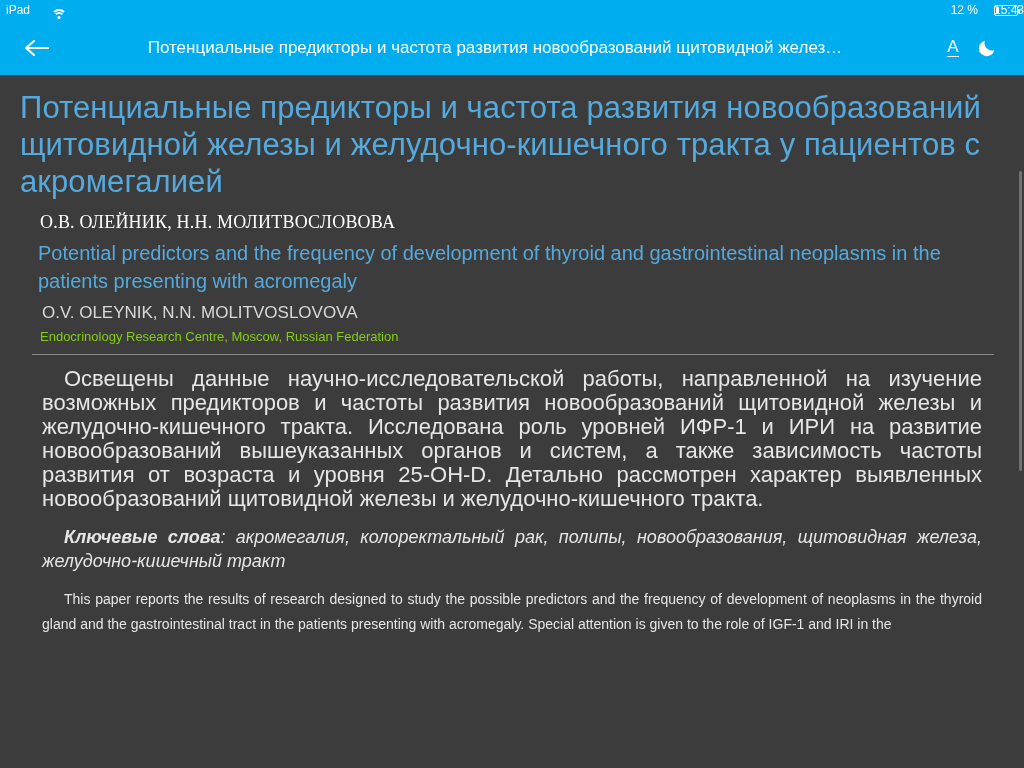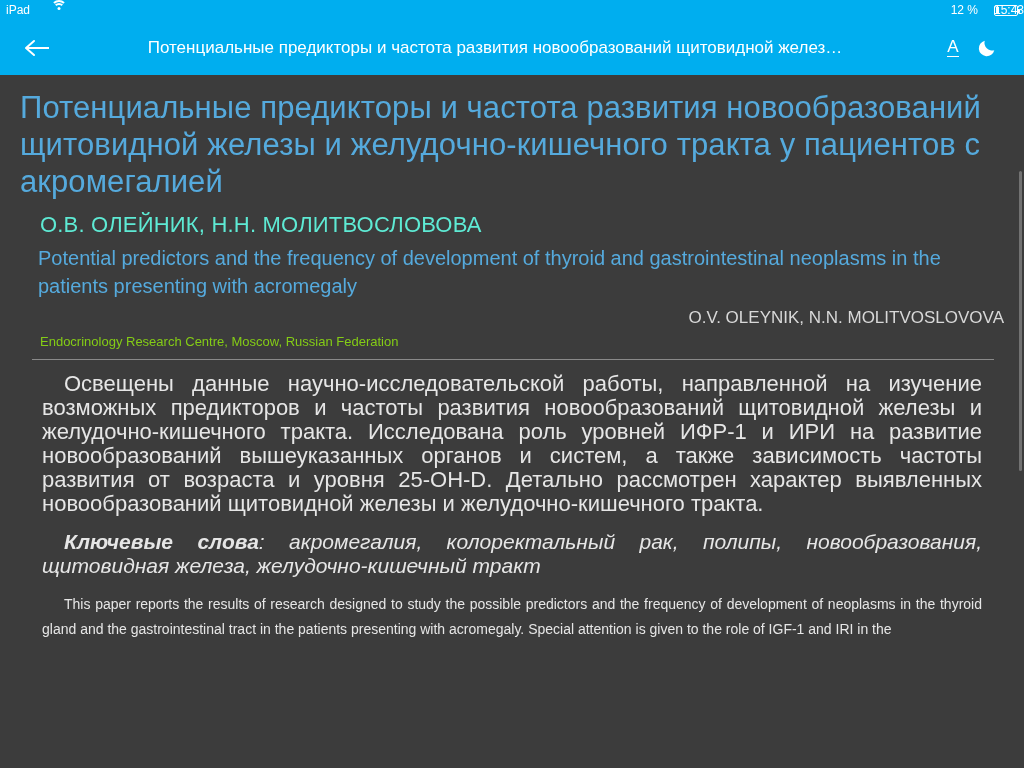--- a/index.html
+++ b/index.html
@@ -30,21 +30,21 @@
     line-height: 20px;
     display: flex;
     align-items: center;
     position: relative;
     flex: 0 0 auto;
     padding: 0 6px;
     box-sizing: border-box;
   }
   .sb-left {
     display: flex;
-    align-items: flex-start;
+    align-items: flex-end;
     gap: 22px;
   }
   .sb-device { font-size: 12px; }
   .wifi-icon {
     display: inline-block;
     width: 14px;
     height: 11px;
     position: relative;
   }
   .wifi-icon span {
@@ -165,24 +165,25 @@
   .title-ru {
     color: #55aadd;
     font-size: 31px;
     line-height: 37px;
     font-weight: normal;
     margin: 0 0 12px 0;
     letter-spacing: 0.1px;
   }
 
   .authors-ru {
-    color: #5eead4;
-    font-size: 22px;
+    color: #ffffff;
+    font-size: 18px;
     margin: 0 0 6px 20px;
     letter-spacing: 0.2px;
+    font-family: Liberation Serif, serif;
   }
 
   .affil-ru {
     color: #d8d8d8;
     font-size: 14.5px;
     margin: 0 0 22px 20px;
   }
 
   .title-en {
     color: #55aadd;
@@ -190,21 +191,20 @@
     line-height: 28px;
     margin: 0 0 8px 0;
     padding-left: 18px;
     font-weight: normal;
   }
 
   .authors-en {
     color: #d8d8d8;
     font-size: 17px;
     margin: 0 0 6px 22px;
-    text-align: right;
   }
 
   .affil-en {
     color: #84cc16;
     font-size: 13px;
     margin: 0 0 10px 20px;
   }
 
   .rule {
     border: none;
@@ -216,21 +216,21 @@
     color: #e6e6e6;
     font-size: 22px;
     line-height: 24px;
     text-align: justify;
     margin: 0 22px 14px 22px;
     text-indent: 22px;
   }
 
   .keywords {
     color: #e6e6e6;
-    font-size: 21px;
+    font-size: 18px;
     line-height: 24px;
     text-align: justify;
     margin: 0 22px 14px 22px;
     text-indent: 22px;
     font-style: italic;
   }
   .keywords b {
     font-style: italic;
     font-weight: bold;
   }

